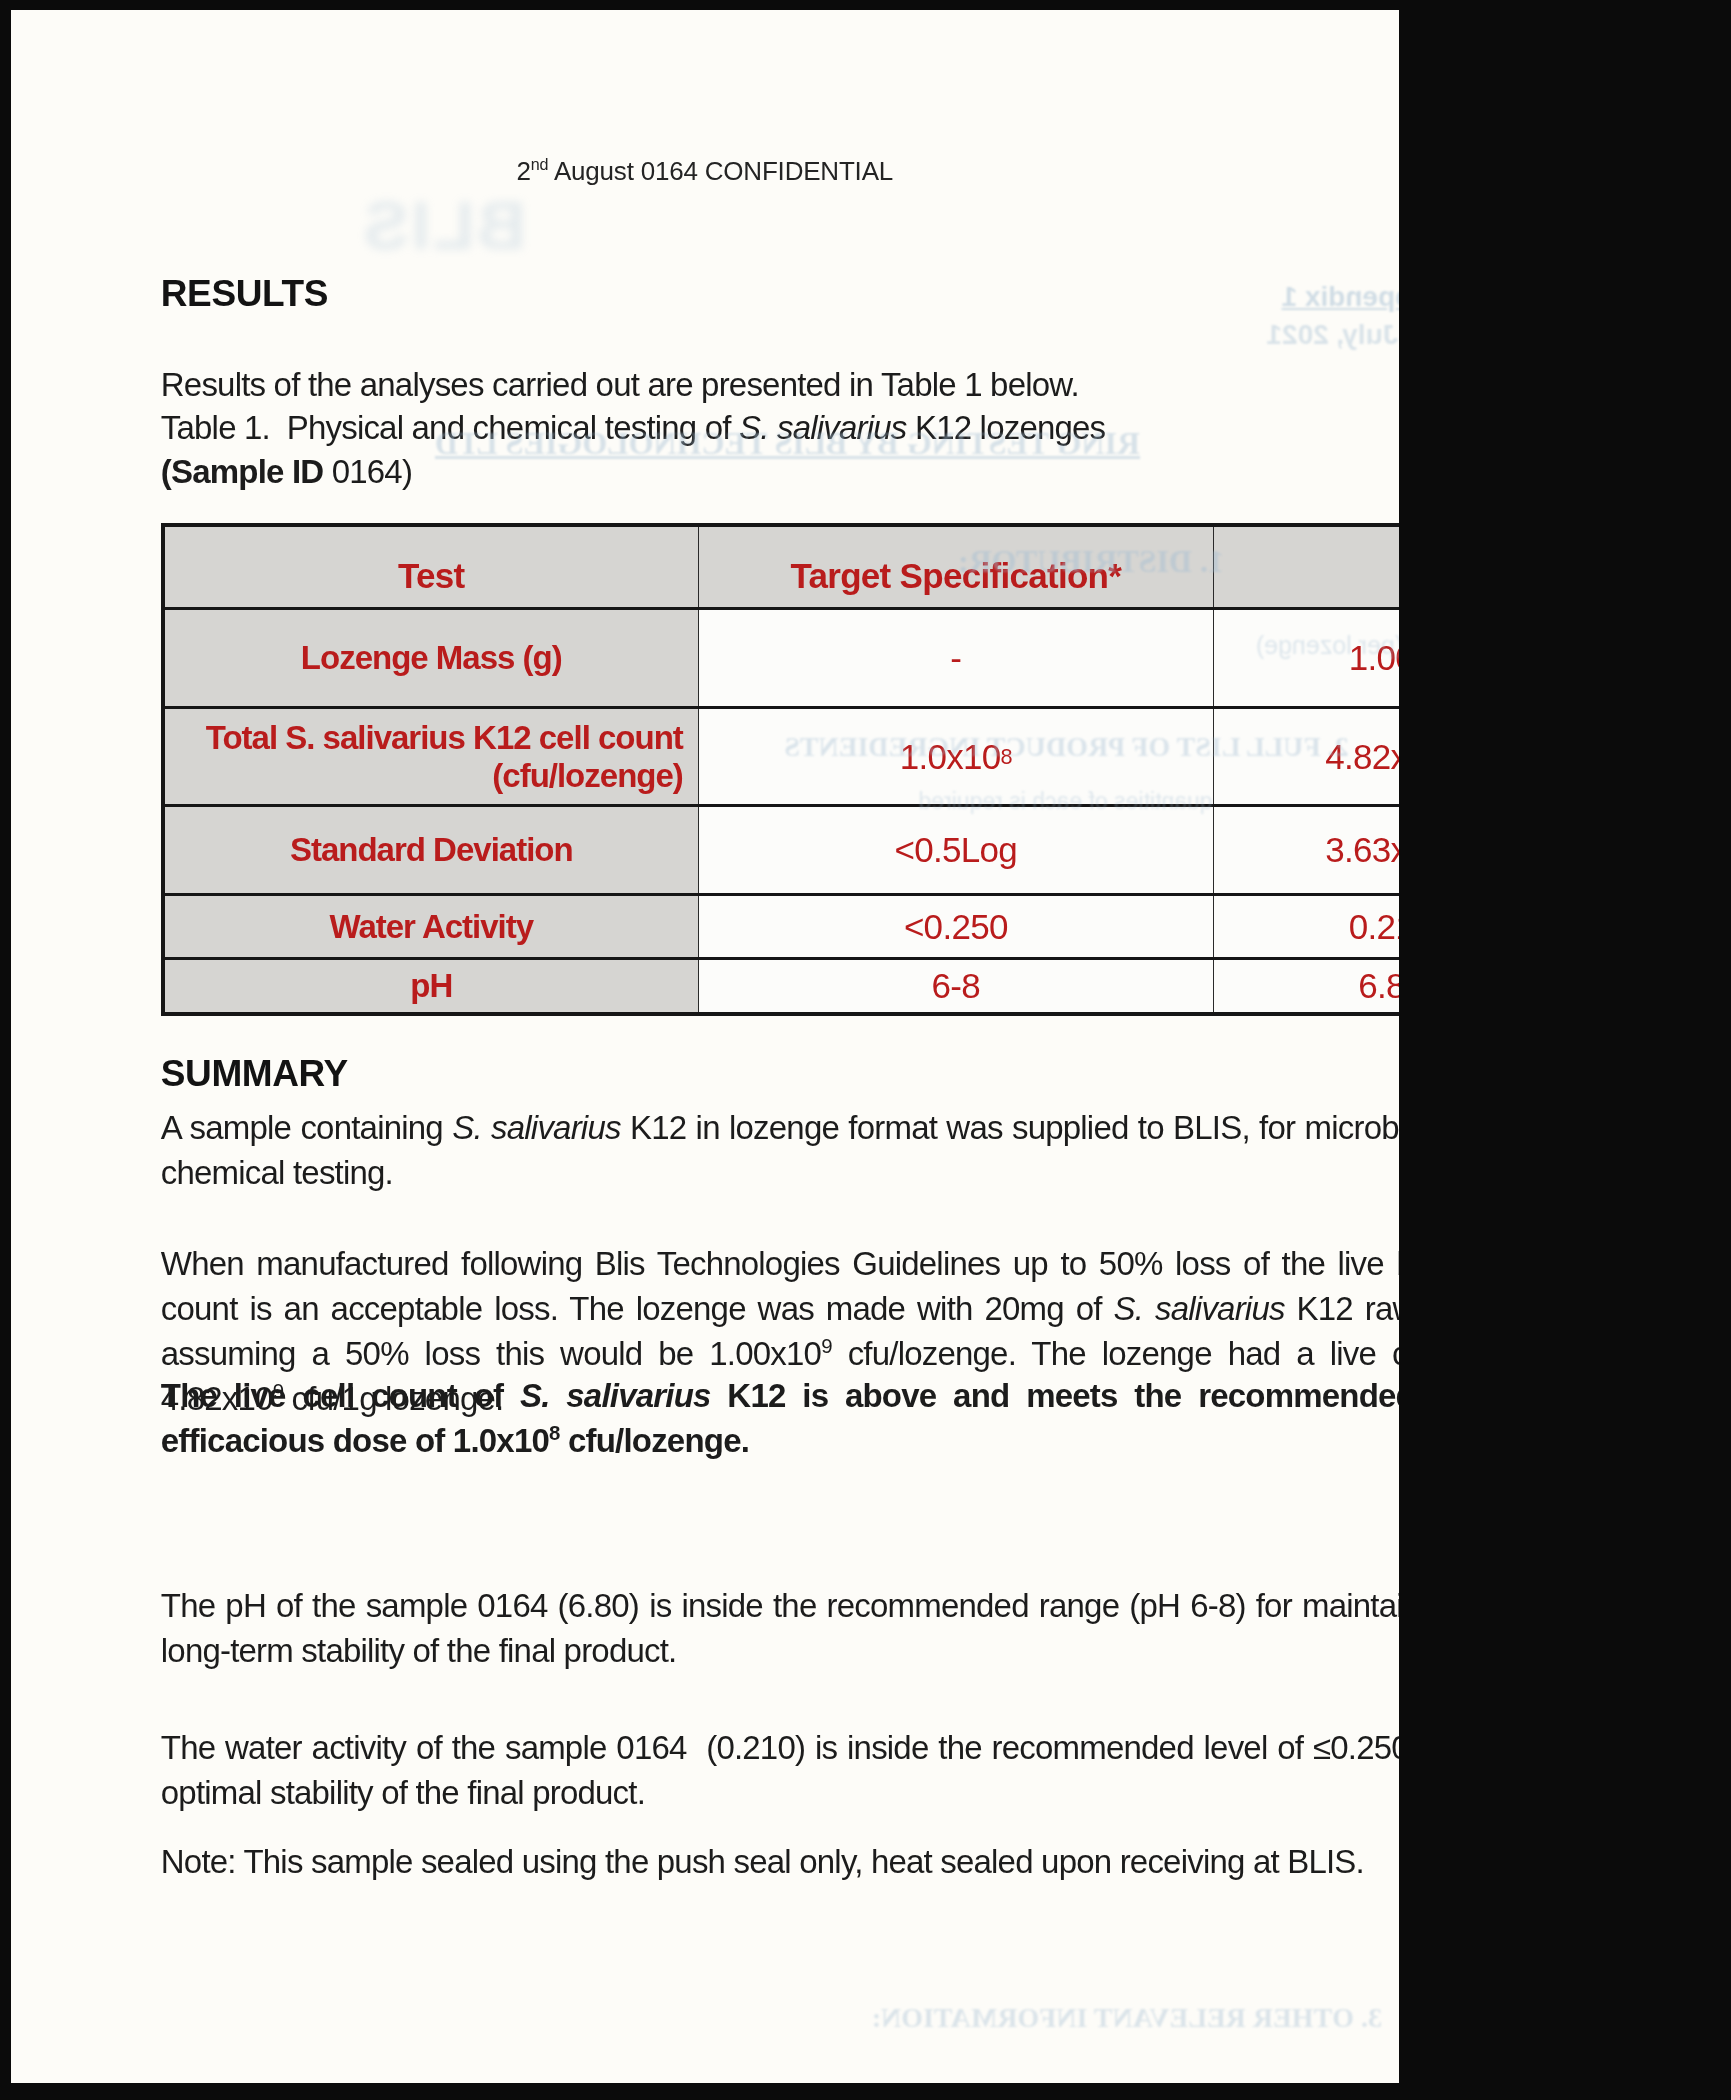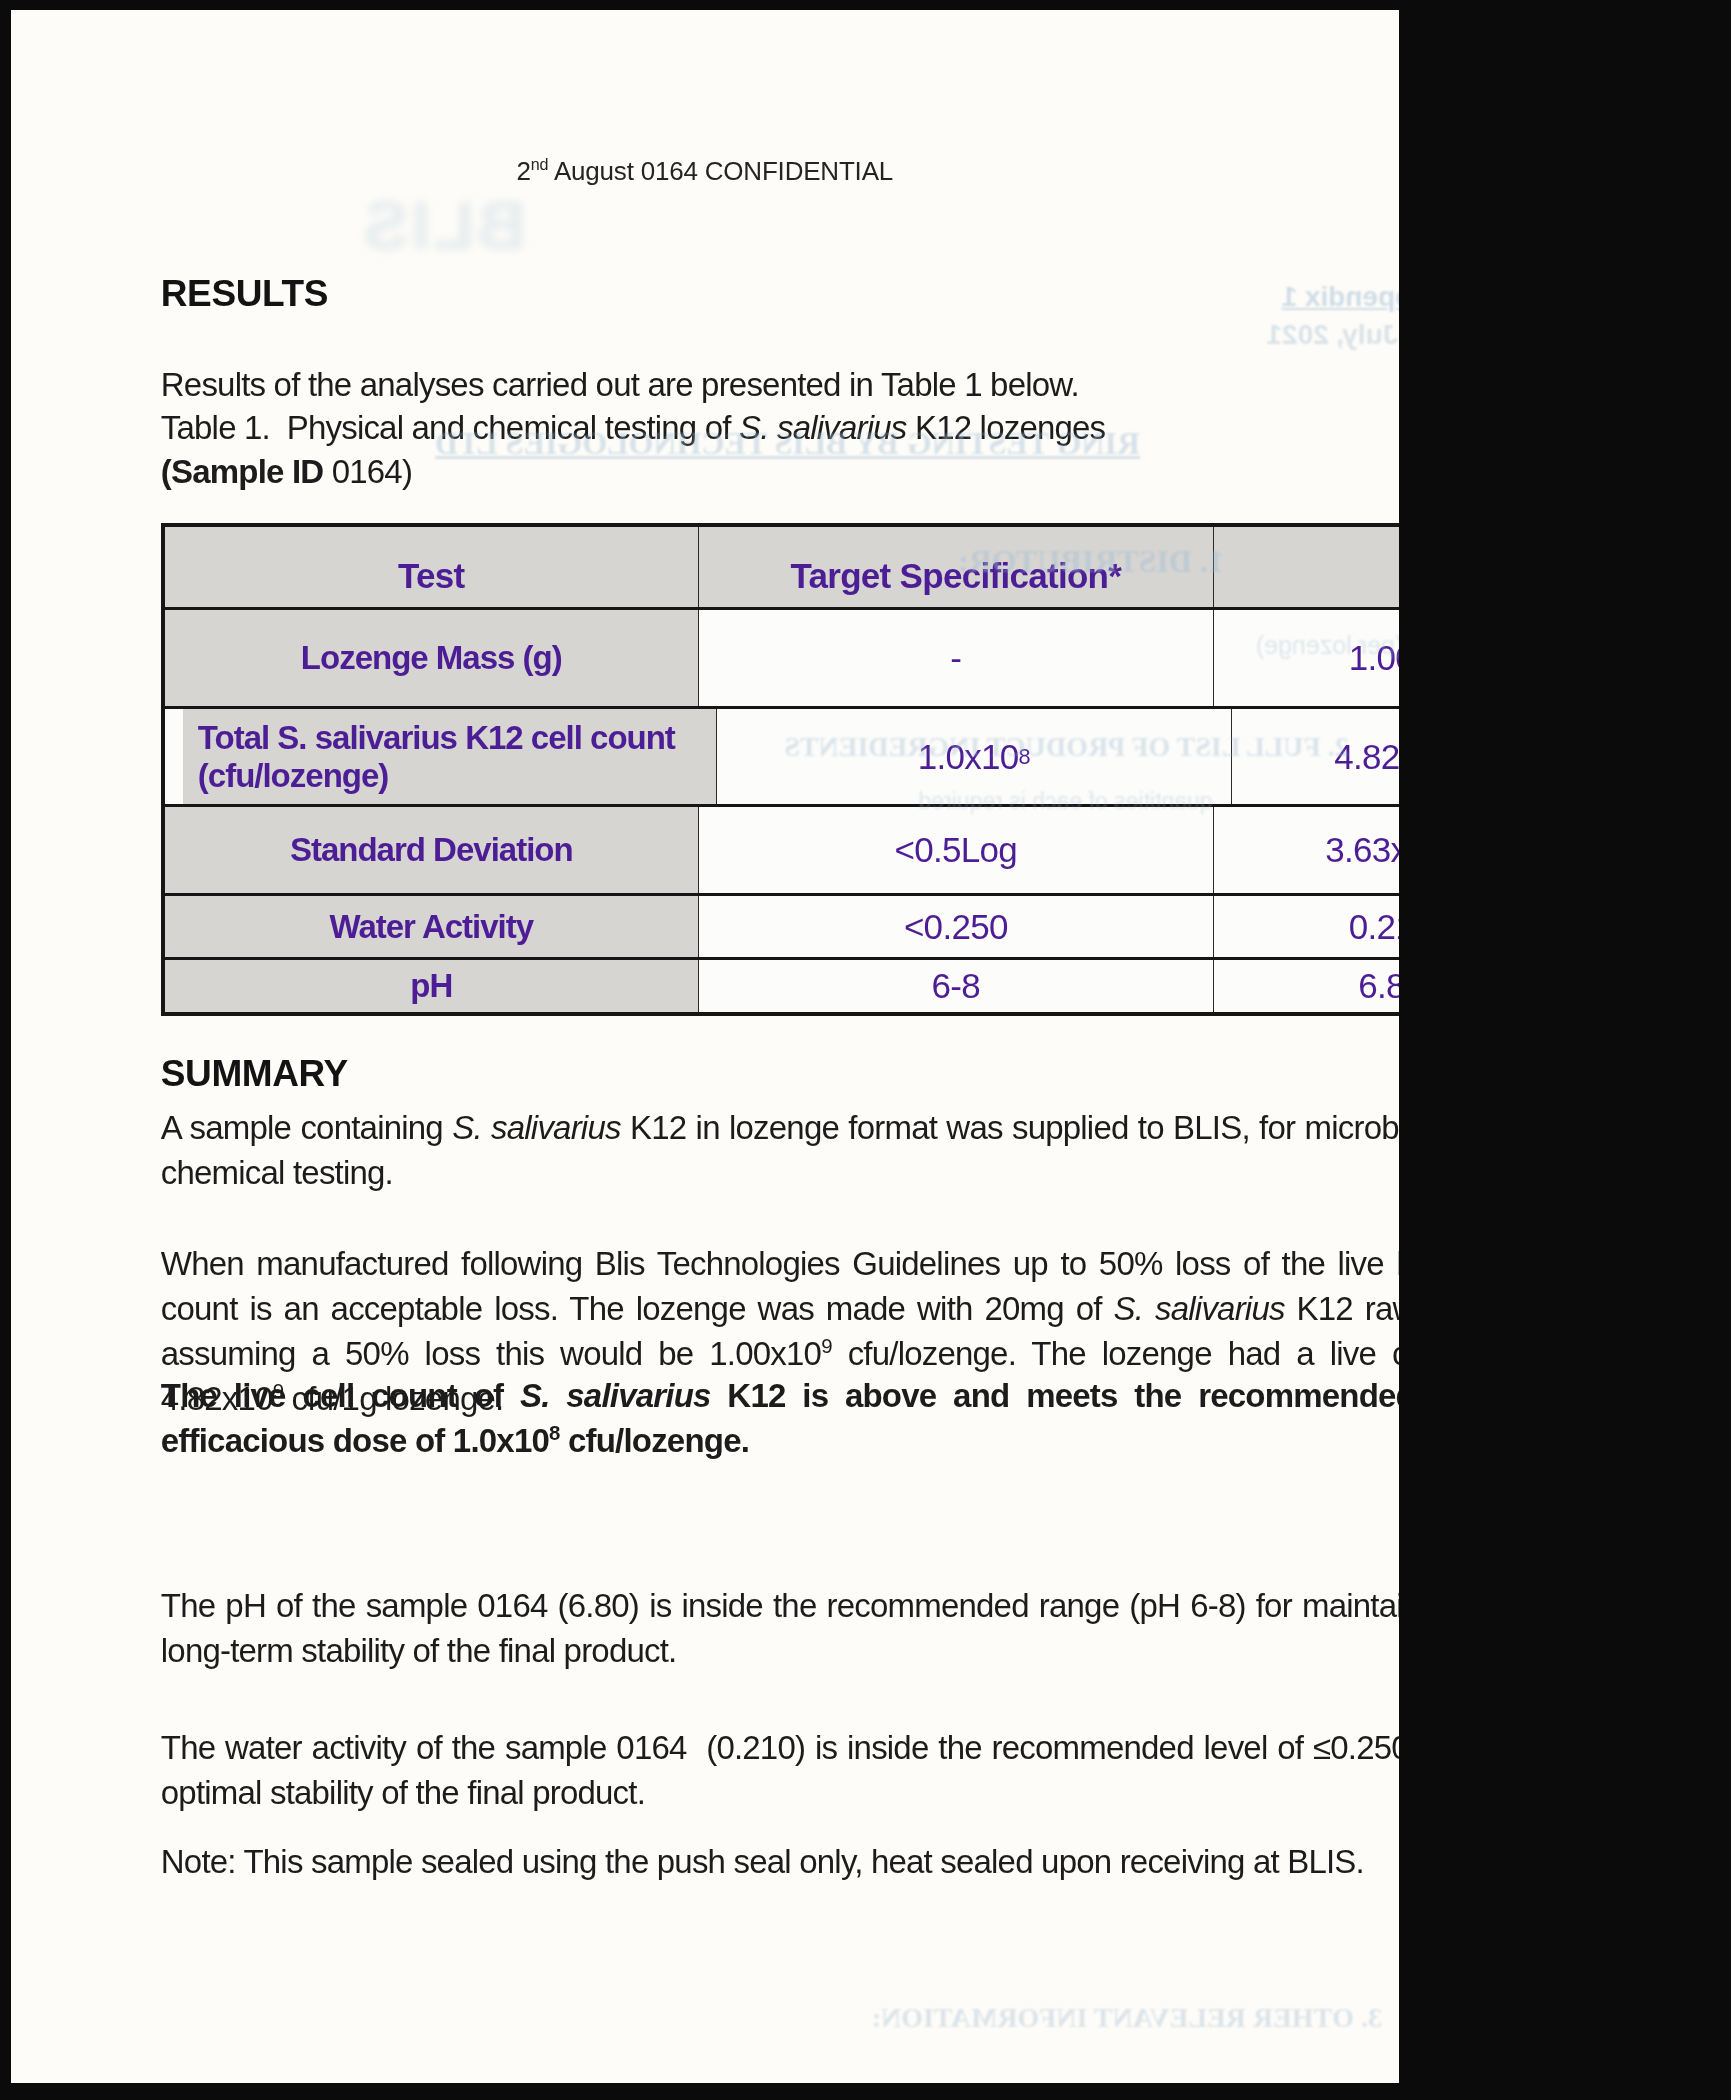--- a/index.html
+++ b/index.html
@@ -41,31 +41,31 @@
   sup{font-size:62%;line-height:0;}
   
   .ptable{
     position:absolute;left:150px;top:513px;width:1411px;
     border:4.2px solid #161616;background:#fcfcfa;box-sizing:border-box;
   }
   .trow{display:flex;}
   .trow + .trow{border-top:3.3px solid #161616;}
   .cell{
     box-sizing:border-box;display:flex;align-items:center;justify-content:center;
-    text-align:left;font-size:35px;color:#4c1d95;letter-spacing:-0.7px;
+    text-align:right;font-size:35px;color:#b91c1c;letter-spacing:-0.7px;
   }
   .c1{width:533px;background:#d6d5d2;font-weight:bold;}
   .c2{width:515px;border-left:1.7px solid #2a2a2a;}
   .c3{flex:1;border-left:1.7px solid #2a2a2a;}
   .thead{height:80px;}
   .thead .cell{background:#d6d5d2;font-weight:bold;}
   .thead .c1,.thead .c2{padding-top:18.3px;}
   .th164{align-items:flex-start;justify-content:flex-end;padding:10px 73px 0 0;}
   .r0{height:96px;}
-  .r1{height:95px;padding-left:18px;}
+  .r1{height:95px;}
   .r2{height:86px;}
   .r3{height:61px;}
   .r4{height:52px;}
   .label{font-size:33px;line-height:38px;padding:0 15px;letter-spacing:-1px;}
   
   .bleed{
     position:absolute;transform:scaleX(-1);color:#a3bdd2;font-weight:bold;
     filter:blur(1.2px);z-index:4;pointer-events:none;
   }
   .bleed-serif{font-family:"Liberation Serif",serif;}

